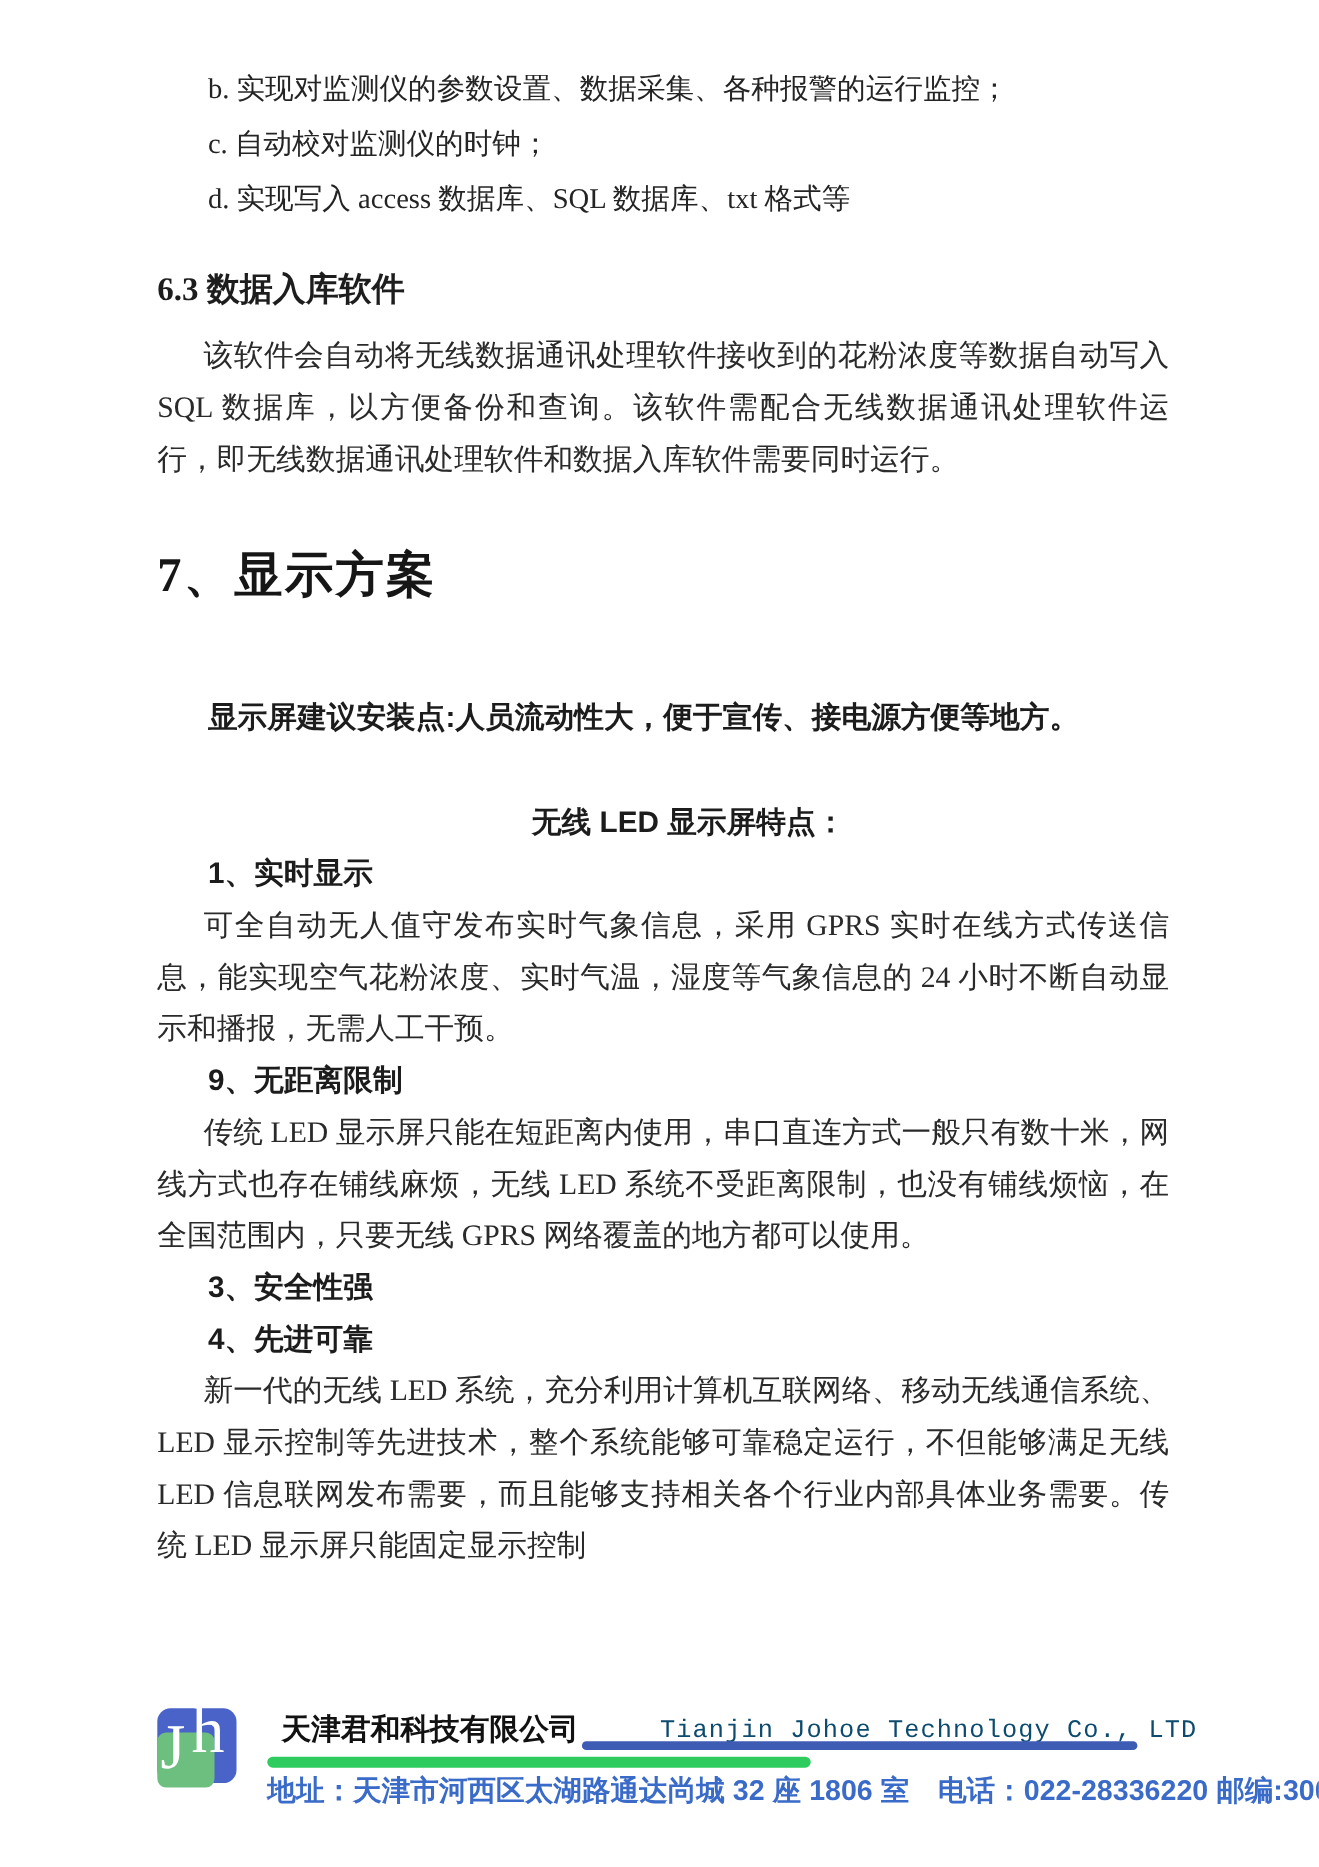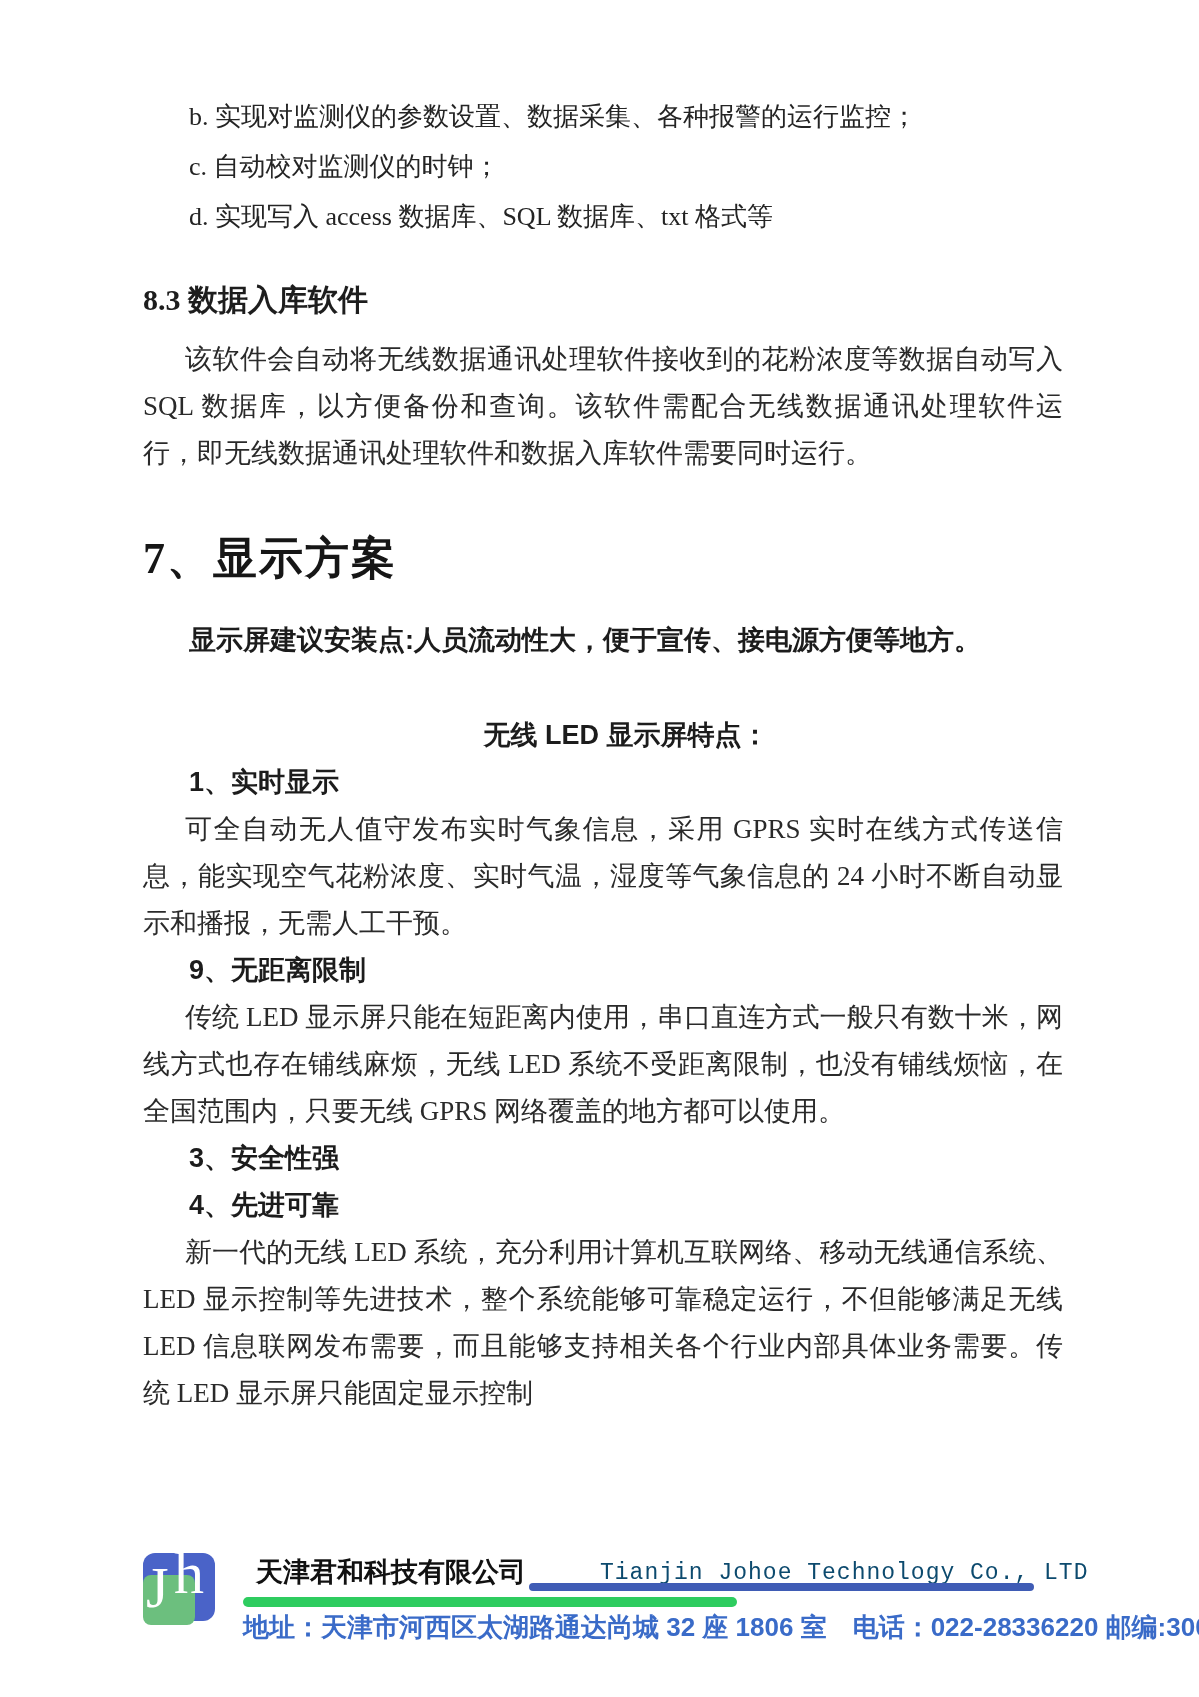--- a/index.html
+++ b/index.html
@@ -8,21 +8,21 @@
     width:1199px; height:1697px;
     margin:0 auto;
     background:#ffffff;
     overflow:hidden;
     font-family:"Liberation Serif","DejaVu Serif",serif;
     color:#242424;
   }
   .content {
     position:absolute; top:0; left:143px;
     width:920px;
-    padding-top:92px;
+    padding-top:56px;
   }
   .abc-item {
     font-size:26px;
     line-height:50px;
     padding-left:46px;
     white-space:nowrap;
   }
   .h63 {
     margin-top:36px;
     font-size:30px;
@@ -47,21 +47,21 @@
     letter-spacing:2px;
   }
   .bold-line {
     font-family:"Liberation Sans","DejaVu Sans",sans-serif;
     font-weight:bold;
     font-size:27px;
     line-height:47px;
     padding-left:46px;
     color:#1c1c1c;
   }
-  .install-note { margin-top:32px; }
+  .install-note { margin-top:80px; }
   .features-title { margin-top:48px;text-align:center; }
   .feature-title { margin-top:0; }
   .feature-body { margin-top:0; }
 
   
   .footer {
     position:absolute; left:0; top:1540px;
     width:1199px; height:157px;
   }
   .logo { position:absolute; left:143px; top:13px; width:82px; height:102px; }
@@ -102,21 +102,21 @@
 <body>
 
 <div class="page">
 
   <div class="content">
 
     <div class="abc-item">b. 实现对监测仪的参数设置、数据采集、各种报警的运行监控；</div>
     <div class="abc-item">c. 自动校对监测仪的时钟；</div>
     <div class="abc-item">d. 实现写入 access 数据库、SQL 数据库、txt 格式等</div>
 
-    <div class="h63">8.3 数据入库软件</div>
+    <div class="h63">6.3 数据入库软件</div>
     <div class="para">该软件会自动将无线数据通讯处理软件接收到的花粉浓度等数据自动写入 SQL 数据库，以方便备份和查询。该软件需配合无线数据通讯处理软件运行，即无线数据通讯处理软件和数据入库软件需要同时运行。</div>
 
     <div class="h7">7、显示方案</div>
 
     <div class="bold-line install-note">显示屏建议安装点:人员流动性大，便于宣传、接电源方便等地方。</div>
 
     <div class="bold-line features-title">无线 LED 显示屏特点：</div>
 
     <div class="bold-line feature-title">1、实时显示</div>
     <div class="para feature-body">可全自动无人值守发布实时气象信息，采用 GPRS 实时在线方式传送信息，能实现空气花粉浓度、实时气温，湿度等气象信息的 24 小时不断自动显示和播报，无需人工干预。</div>

